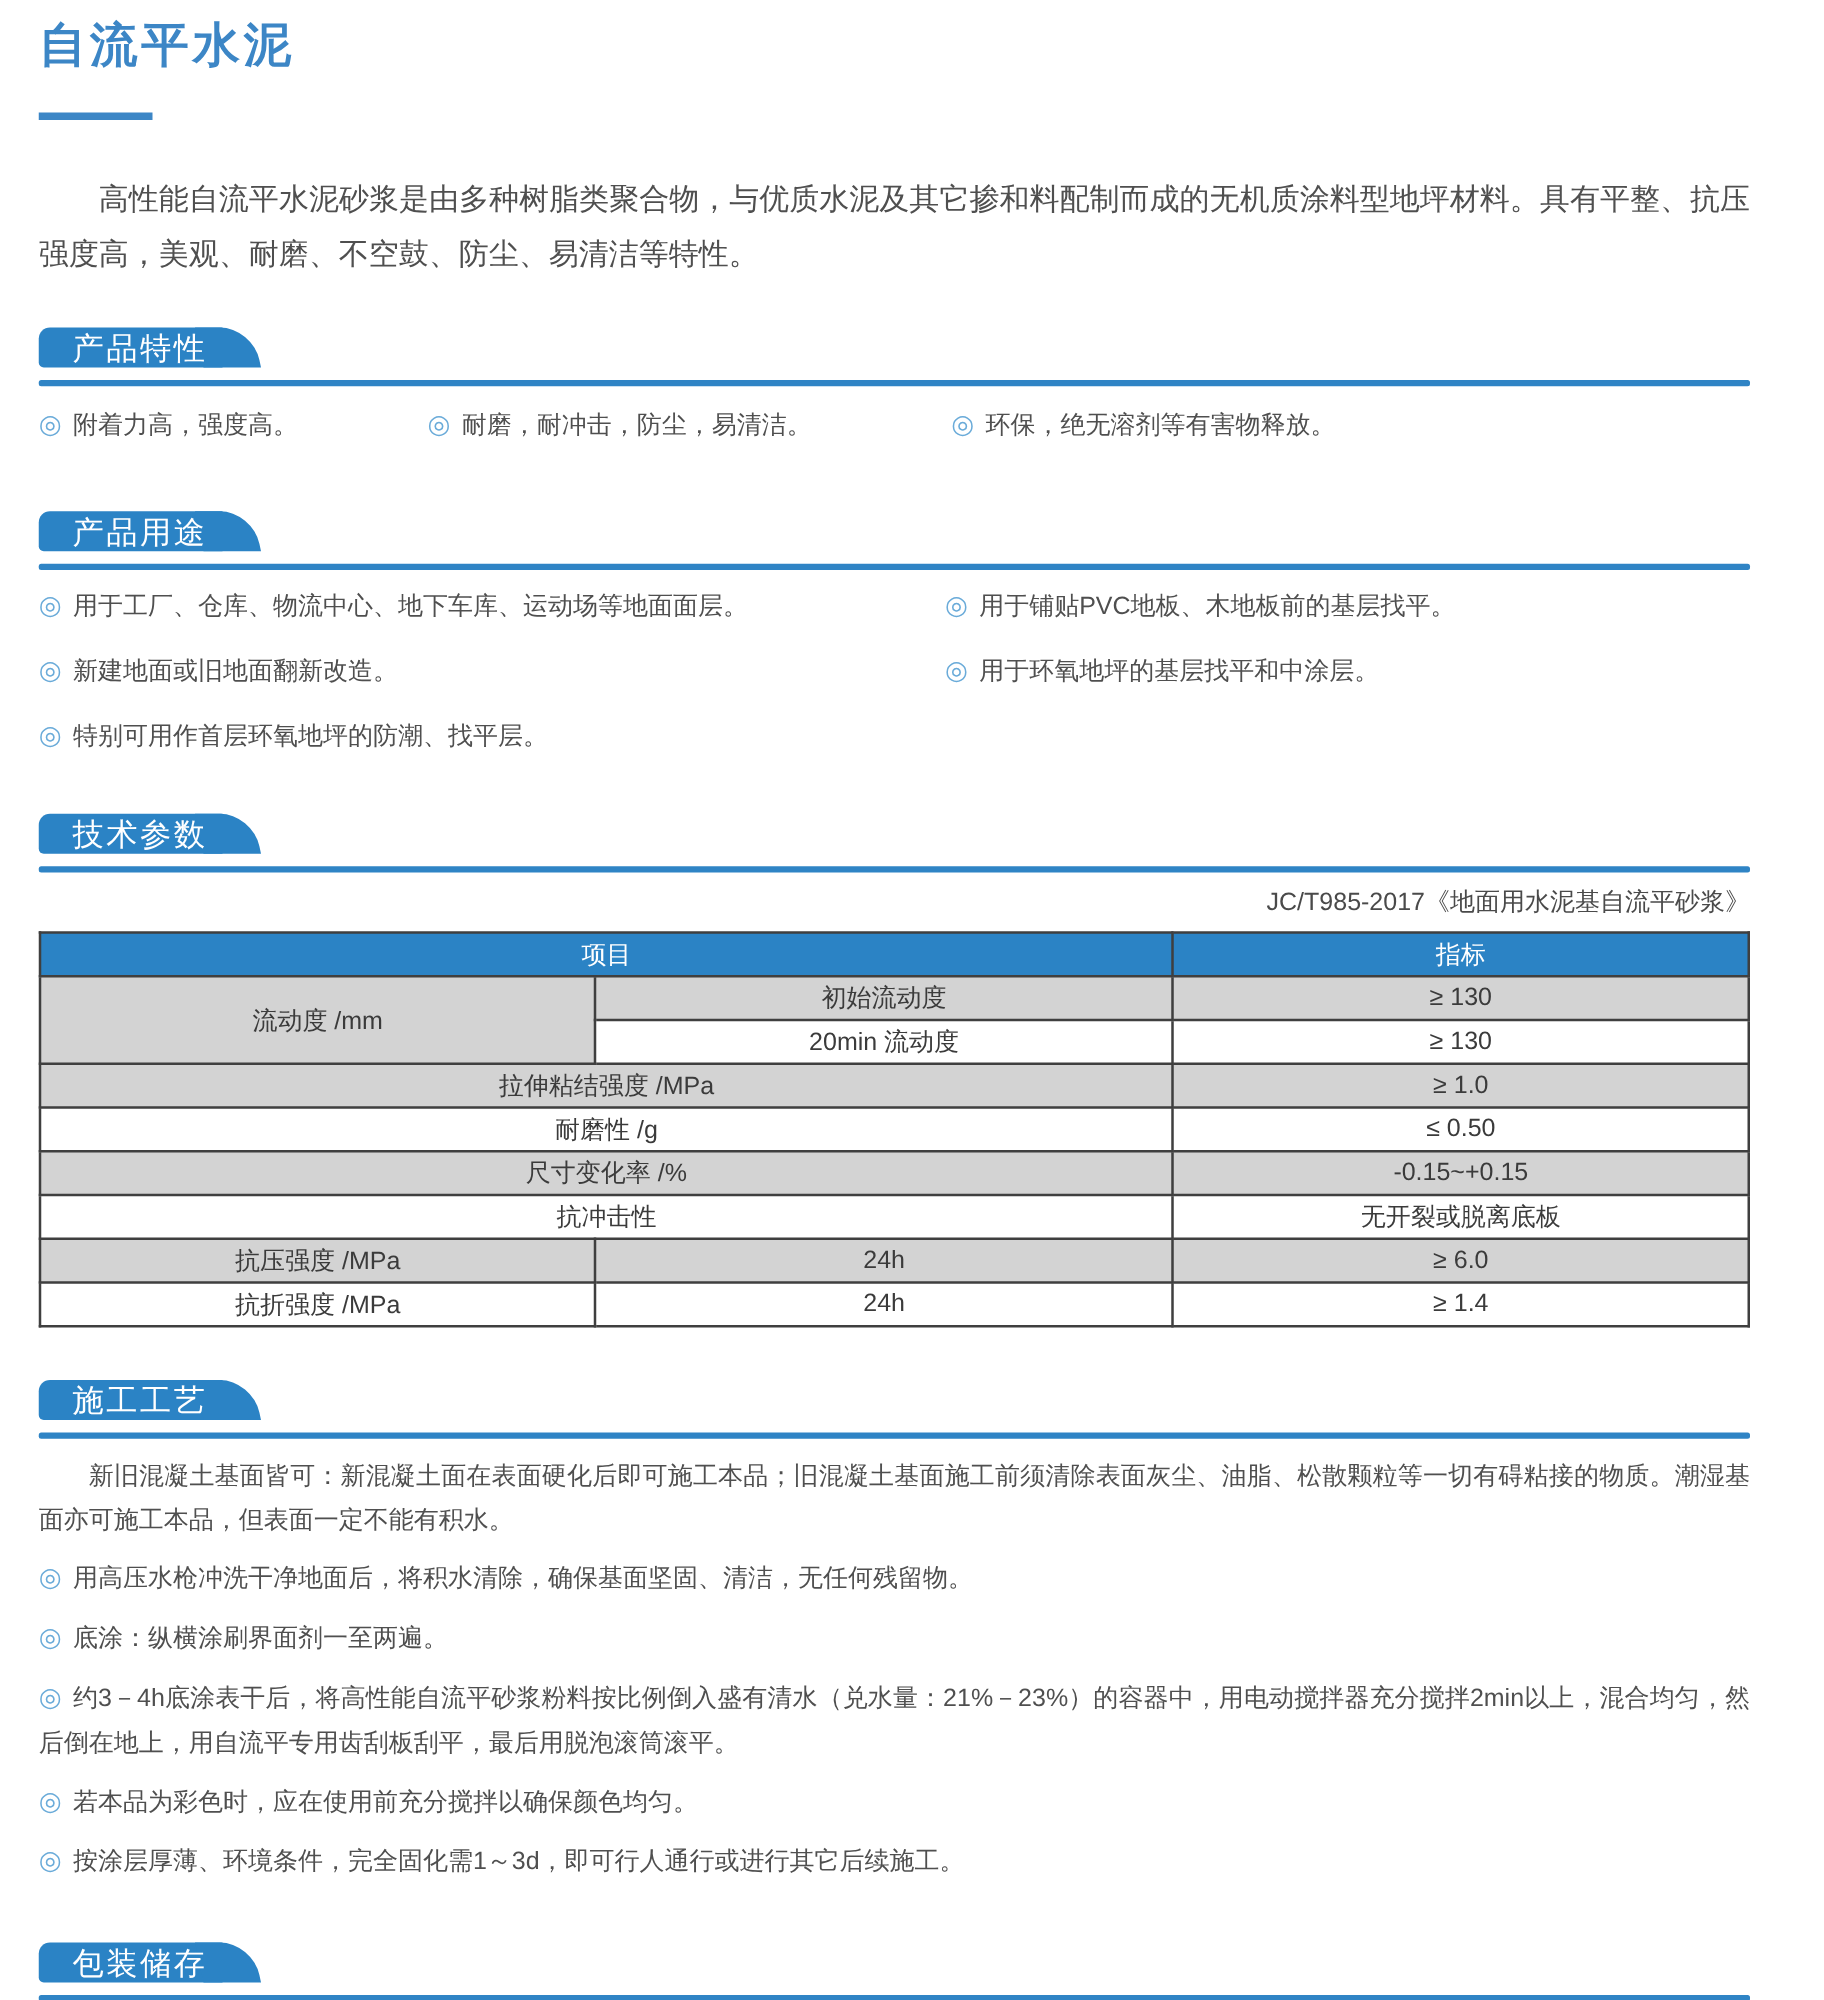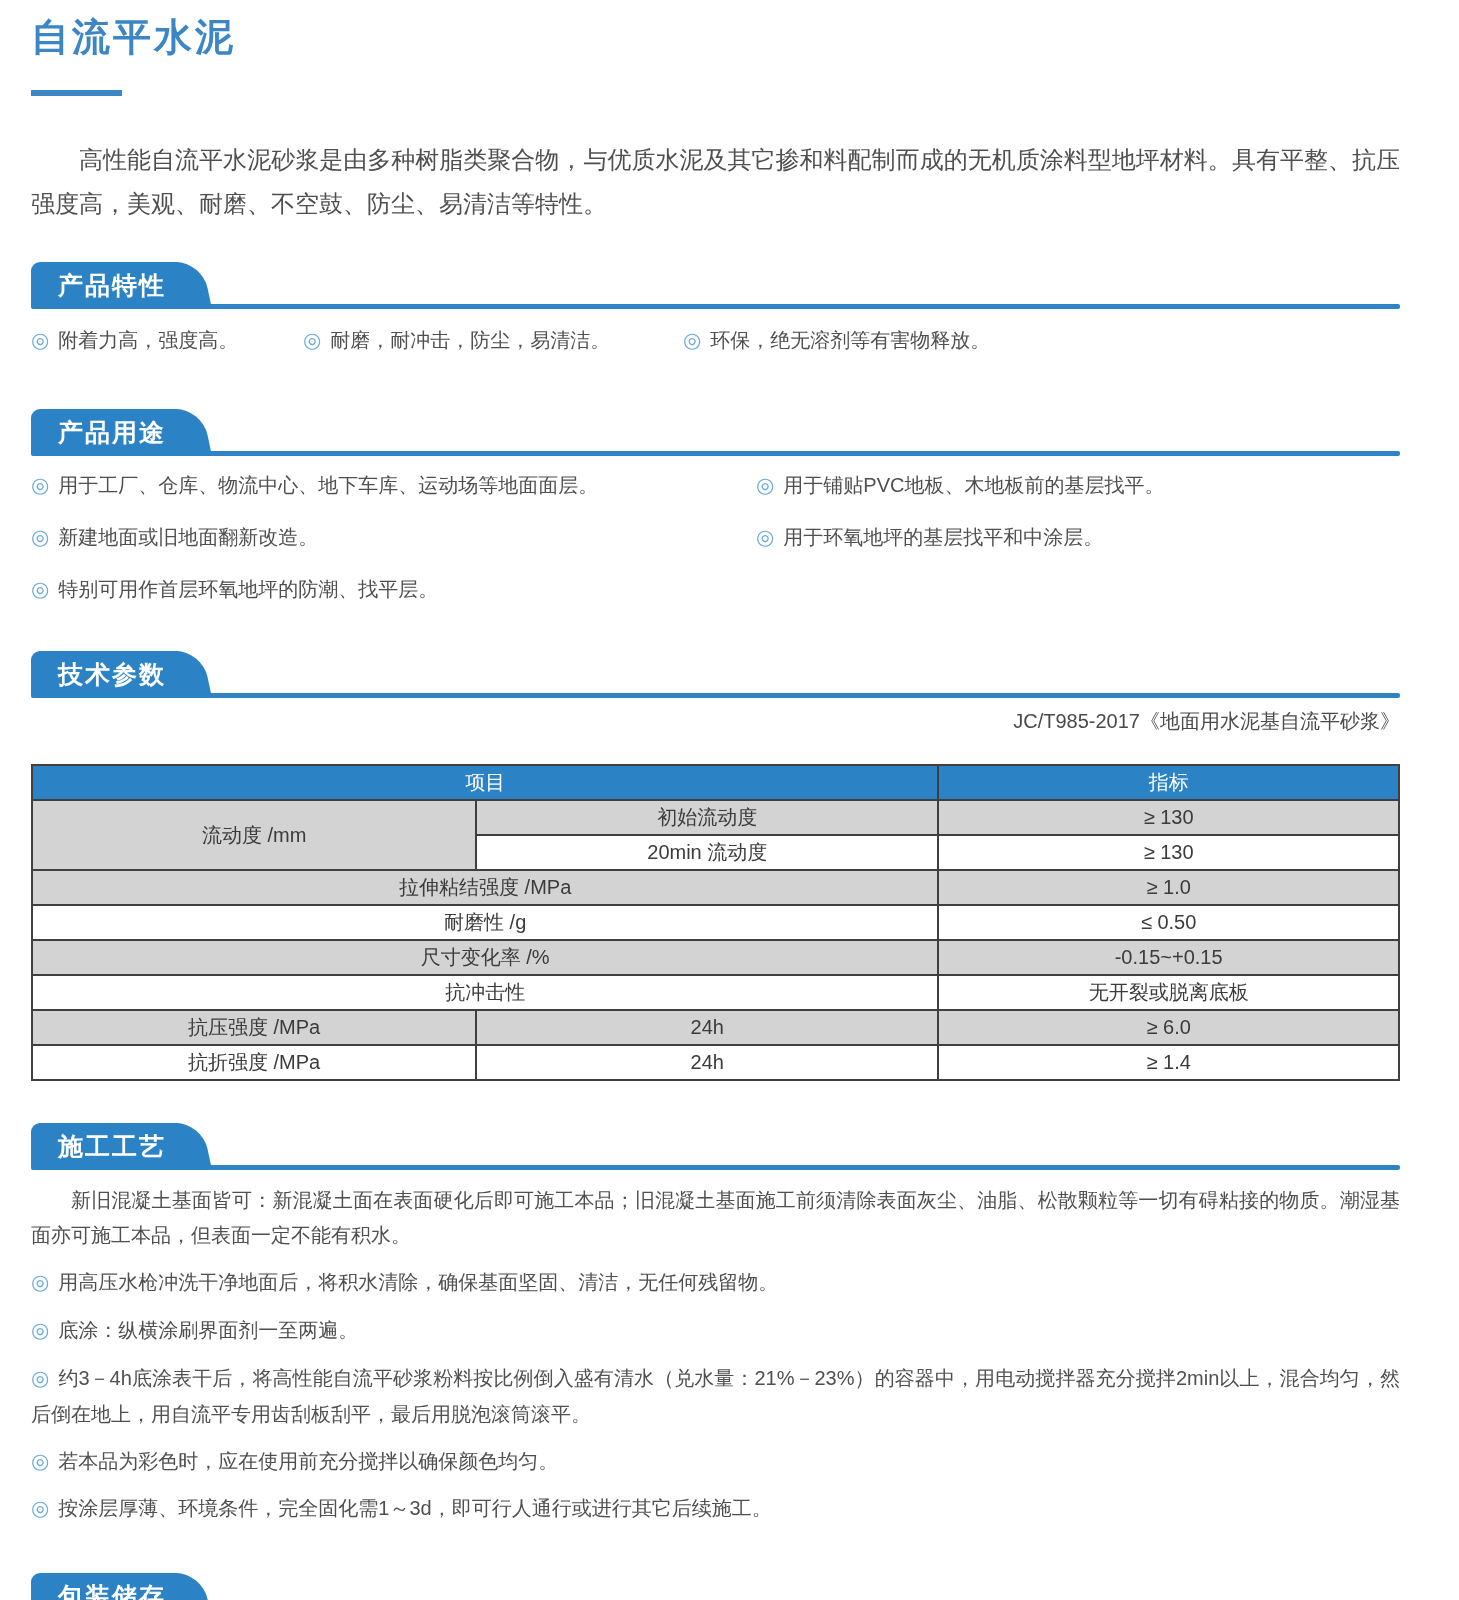--- a/index.html
+++ b/index.html
@@ -25,47 +25,47 @@
   .doc-title{font-size:38px;font-weight:700;color:var(--title-blue);letter-spacing:3px;line-height:1.25;}
   .title-line{width:91px;height:6px;background:var(--title-blue);margin-top:28px;}
 
   .intro{margin-top:42px;font-size:24px;line-height:1.85;text-indent:2em;text-align:justify;color:var(--ink);}
 
   
   .sec-head{position:relative;height:47px;}
   .sec-rule{position:absolute;left:0;right:0;bottom:0;height:5px;background:var(--rule-blue);border-radius:2px;}
   .badge{
     position:relative;z-index:1;display:inline-flex;align-items:center;
-    height:47px;padding:0 12px 0 27px;background:var(--blue);
-    color:#fff;font-size:25px;font-weight:700;letter-spacing:2px;
+    height:32px;padding:0 12px 0 27px;background:var(--blue);
+    color:#fff;font-size:25px;font-weight:400;letter-spacing:2px;
     border-radius:9px 0 0 4px;
   }
   .badge::after{
     content:"";position:absolute;top:0;right:-24px;width:46px;height:100%;
     background:var(--blue);border-radius:0 26px 0 0;
     transform:skewX(12deg);transform-origin:left top;z-index:-1;
   }
 
   .bullet{font-size:20px;line-height:1.75;color:var(--ink);}
   .ring{color:var(--ring);margin-right:9px;font-size:21px;}
 
   
   .sec-features{margin-top:36px;}
-  .feature-row{display:flex;margin-top:13px;}
+  .feature-row{display:flex;margin-top:13px;gap:39px;}
   .feature-row .f1{width:272px;}
   .feature-row .f2{width:380px;}
 
   
   .sec-uses{margin-top:50px;}
   .uses-grid{display:grid;grid-template-columns:725px 1fr;row-gap:15px;margin-top:11px;}
 
   
   .sec-specs{margin-top:44px;}
   .std-caption{margin-top:10px;text-align:right;font-size:20px;color:#4a4a4a;}
-  table.spec{width:100%;border-collapse:collapse;margin-top:29px;table-layout:fixed;}
+  table.spec{width:100%;border-collapse:collapse;margin-top:10px;table-layout:fixed;}
   table.spec th,table.spec td{
     border:2px solid var(--border);height:35px;text-align:center;vertical-align:middle;
     font-size:20px;color:var(--table-ink);font-weight:400;padding:1px 4px;
   }
   table.spec th{background:var(--blue);color:#ffffff;}
   table.spec td.gray{background:var(--row-gray);}
 
   
   .sec-process{margin-top:42px;}
   .process-par{margin-top:13px;font-size:20px;line-height:1.75;text-indent:2em;text-align:justify;}

